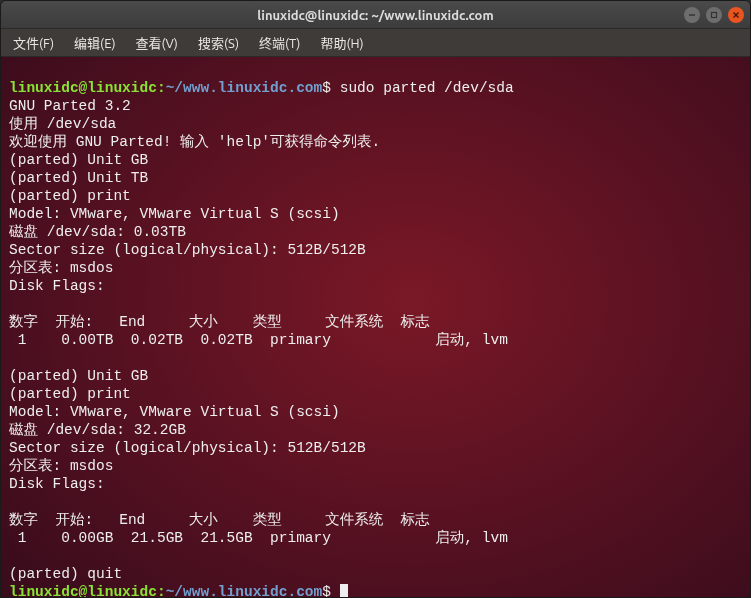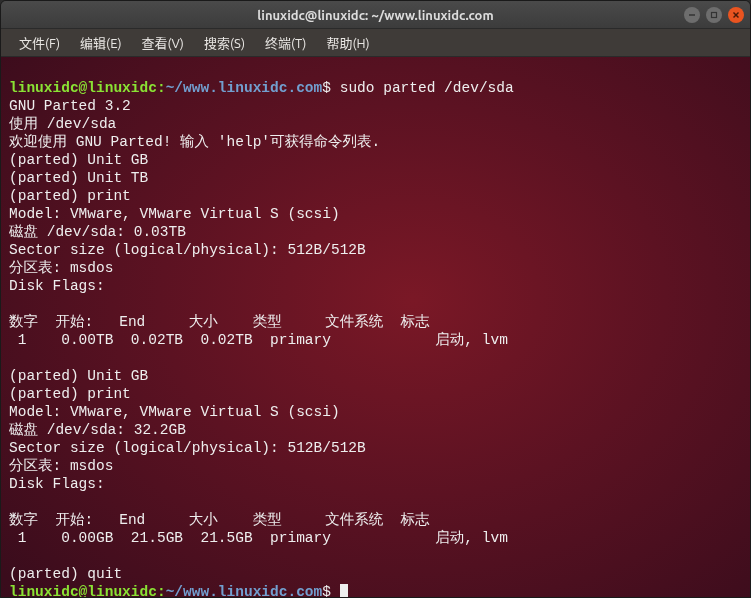--- a/index.html
+++ b/index.html
@@ -59,21 +59,21 @@
       cursor: pointer;
     }
     .win-min { background: #6d6d6d; color: #333; }
     .win-max { background: #6d6d6d; color: #333; }
     .win-close { background: #e95420; color: #4a1a08; }
     .menubar {
       background: #3f3b38;
       height: 28px;
       display: flex;
       align-items: center;
-      padding: 0 8px;
+      padding: 0 2px;
       border-bottom: 1px solid #2a2a2a;
     }
     .menu-item {
       color: #e8e6e3;
       font-size: 13px;
       padding: 4px 10px;
       cursor: pointer;
     }
     .terminal {
       flex: 1;

